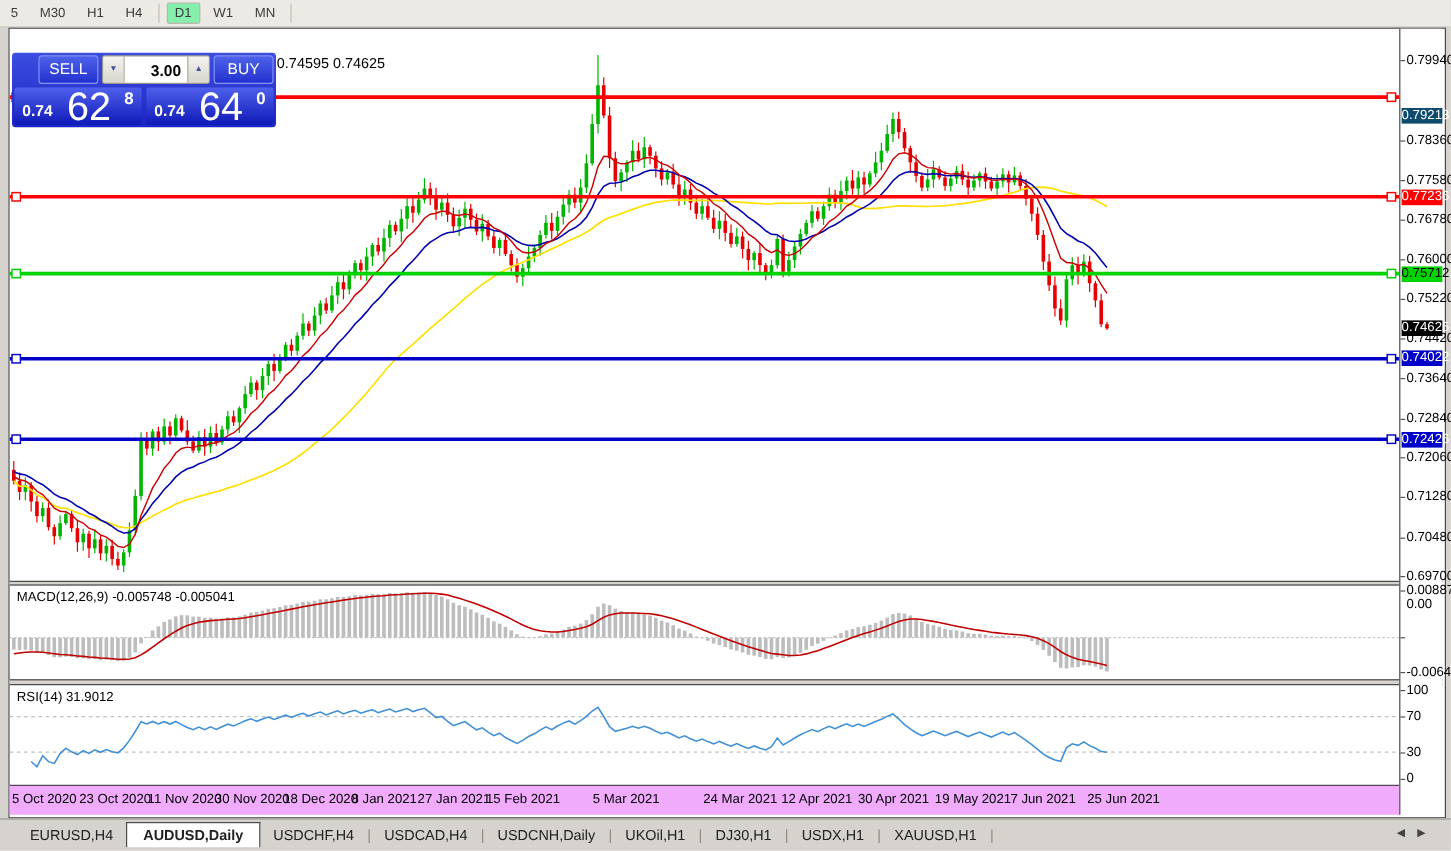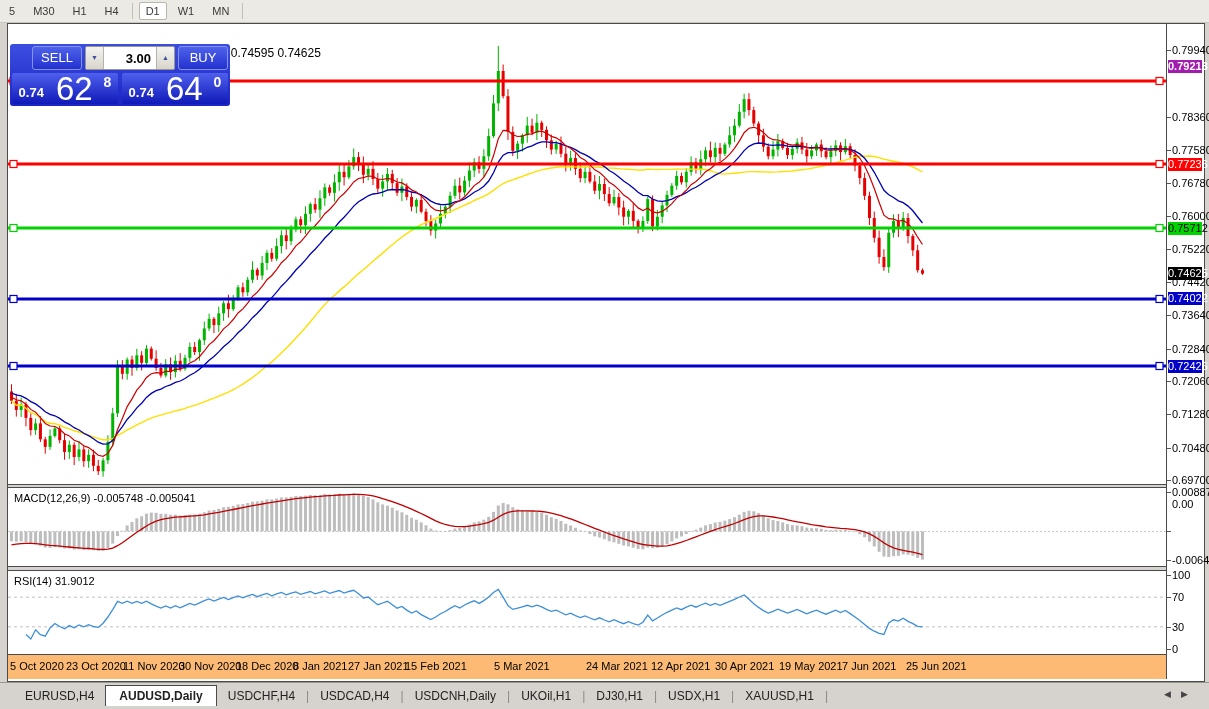--- a/index.html
+++ b/index.html
@@ -2,21 +2,21 @@
 <html><head>
 <meta charset="utf-8">
 <style>
   html,body{margin:0;padding:0;}
   body{width:1209px;height:709px;position:relative;background:#d6d3ce;overflow:hidden;
        font-family:"Liberation Sans","DejaVu Sans",sans-serif;-webkit-font-smoothing:none;}
   
   #toolbar{position:absolute;left:0;top:0;width:1209px;height:22px;background:#eceae4;
            border-bottom:1px solid #c9c6bf;display:flex;align-items:center;font-size:11px;color:#3a3a3a;}
   .tf-btn{padding:2px 6px;margin:0 2px;border:1px solid transparent;border-radius:2px;cursor:default;}
-  .tf-btn.active{background:#ffffff;border-color:#b9b6ae;}
+  .tf-btn.active{background:#86efac;border-color:#b9b6ae;}
   .tf-sep{width:1px;height:16px;background:#c2bfb8;margin:0 4px;}
   
   #chart-window{position:absolute;left:7px;top:23px;width:1196px;height:657px;background:#fff;
                 border:1px solid #4a4a4a;box-sizing:content-box;}
   #chart-window .inner{position:absolute;left:0;top:0;width:1194px;height:655px;}
   svg{display:block;}
   #main-svg{position:absolute;left:0;top:0;}
   #macd-svg{position:absolute;left:0;top:464px;}
   #rsi-svg{position:absolute;left:0;top:547px;}
   .splitter{position:absolute;left:0;width:1194px;background:#d6d3ce;border-top:1px solid #4a4a4a;border-bottom:1px solid #4a4a4a;box-sizing:border-box;}
@@ -28,21 +28,21 @@
   #chart-title .tri{font-size:8px;vertical-align:1px;margin-right:4px;}
   #macd-label{left:6px;top:468px;}
   #rsi-label{left:6px;top:551px;}
   
   #scale-col{position:absolute;left:1158px;top:0;width:36px;height:655px;background:#fff;
              border-left:1px solid #4a4a4a;box-sizing:border-box;z-index:4;}
   .s-label{position:absolute;left:5px;font-size:11px;color:#000;white-space:nowrap;}
   .s-tick{position:absolute;left:0;width:4px;height:1px;background:#555;}
   .lvl-label{position:absolute;left:1px;width:34px;font-size:11px;height:13px;line-height:13px;text-align:center;z-index:6;}
   
-  #time-axis{position:absolute;left:0;top:630px;width:1158px;height:25px;background:#fdba74;border-top:1px solid #4a4a4a;box-sizing:border-box;}
+  #time-axis{position:absolute;left:0;top:630px;width:1158px;height:25px;background:#f0abfc;border-top:1px solid #4a4a4a;box-sizing:border-box;}
   .t-label{position:absolute;top:5px;font-size:11px;color:#000;white-space:nowrap;}
   
   #trade-panel{position:absolute;left:2px;top:20px;width:220px;height:62px;z-index:10;
                background:linear-gradient(#3c4ee0,#1b24c4);border-radius:3px;padding:2px;box-sizing:border-box;}
   .tp-row1{display:flex;height:24px;margin-left:20px;}
   .tp-btn{flex:0 0 48px;background:linear-gradient(#4e62ea,#2331cf);border:1px solid #8492f2;border-radius:3px;
           color:#fff;font-size:13px;text-align:center;line-height:22px;cursor:pointer;}
   .tp-spin{flex:1;display:flex;margin:0 3px;background:#d9d6ce;border:1px solid #9a978f;border-radius:2px;overflow:hidden;}
   .sp-btn{width:17px;background:linear-gradient(#f4f3f0,#d8d5cd);border-right:1px solid #b5b2aa;border-left:1px solid #b5b2aa;
           font-size:7px;color:#41519e;text-align:center;line-height:22px;cursor:pointer;}
@@ -721,21 +721,21 @@
         <div class="s-tick" style="top: 324.614px;"></div>
         <div class="s-label" style="top: 318.614px;">0.72840</div>
         <div class="s-tick" style="top: 357.371px;"></div>
         <div class="s-label" style="top: 351.371px;">0.72060</div>
         <div class="s-tick" style="top: 390.128px;"></div>
         <div class="s-label" style="top: 384.128px;">0.71280</div>
         <div class="s-tick" style="top: 423.725px;"></div>
         <div class="s-label" style="top: 417.725px;">0.70480</div>
         <div class="s-tick" style="top: 456.482px;"></div>
         <div class="s-label" style="top: 450.482px;">0.69700</div>
-        <div class="lvl-label" style="top: 36px; background: #a21caf; color: rgb(255, 255, 255); font-weight: bold;">0.79213</div>
+        <div class="lvl-label" style="top: 66px; background: #0c4a6e; color: rgb(255, 255, 255);">0.79213</div>
         <div class="lvl-label" style="top: 133.5px; background: rgb(255, 0, 0); color: rgb(255, 255, 255);">0.77236</div>
         <div class="lvl-label" style="top: 197.502px; background: rgb(0, 211, 0); color: rgb(0, 0, 0);">0.75712</div>
         <div class="lvl-label" style="top: 268.475px; background: rgb(0, 0, 200); color: rgb(255, 255, 255);">0.74022</div>
         <div class="lvl-label" style="top: 335.501px; background: rgb(0, 0, 200); color: rgb(255, 255, 255);">0.72426</div>
         <div class="lvl-label" style="top: 243.152px; background: rgb(0, 0, 0); color: rgb(255, 255, 255);">0.74625</div>
         <div class="s-tick" style="top: 468px;"></div>
         <div class="s-label" style="top: 462px;">0.008877</div>
         <div class="s-tick" style="top: 507.397px;"></div>
         <div class="s-label" style="top: 474px;">0.00</div>
         <div class="s-tick" style="top: 536px;"></div>

